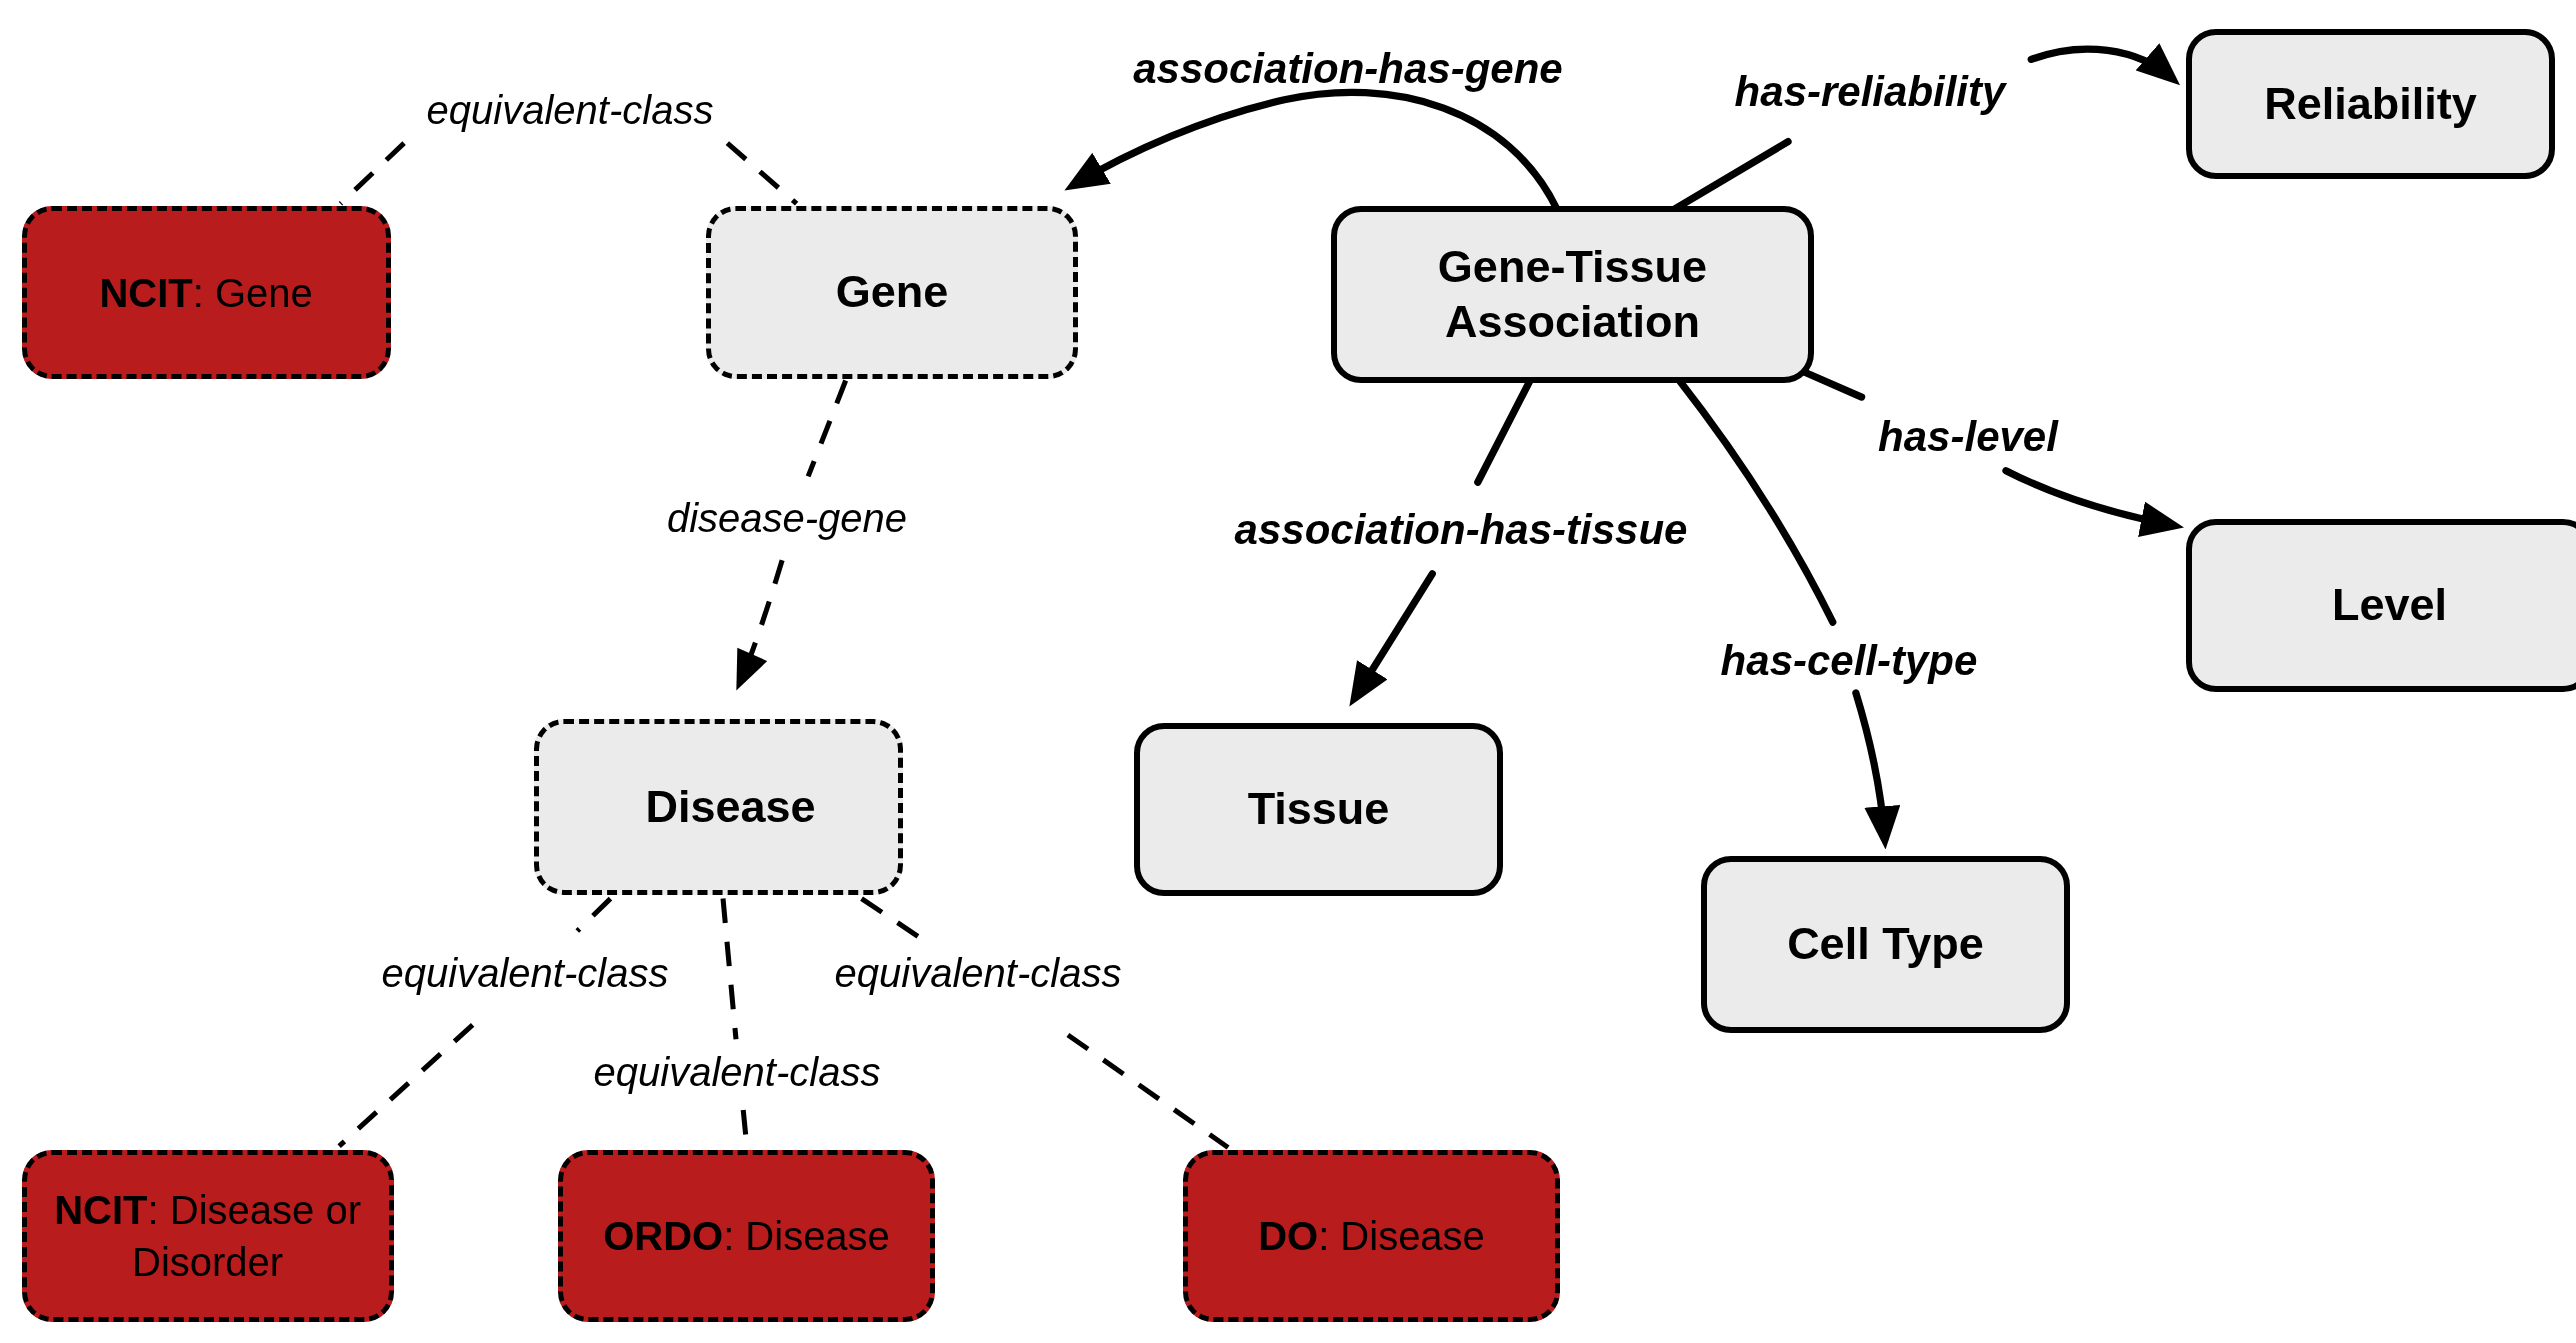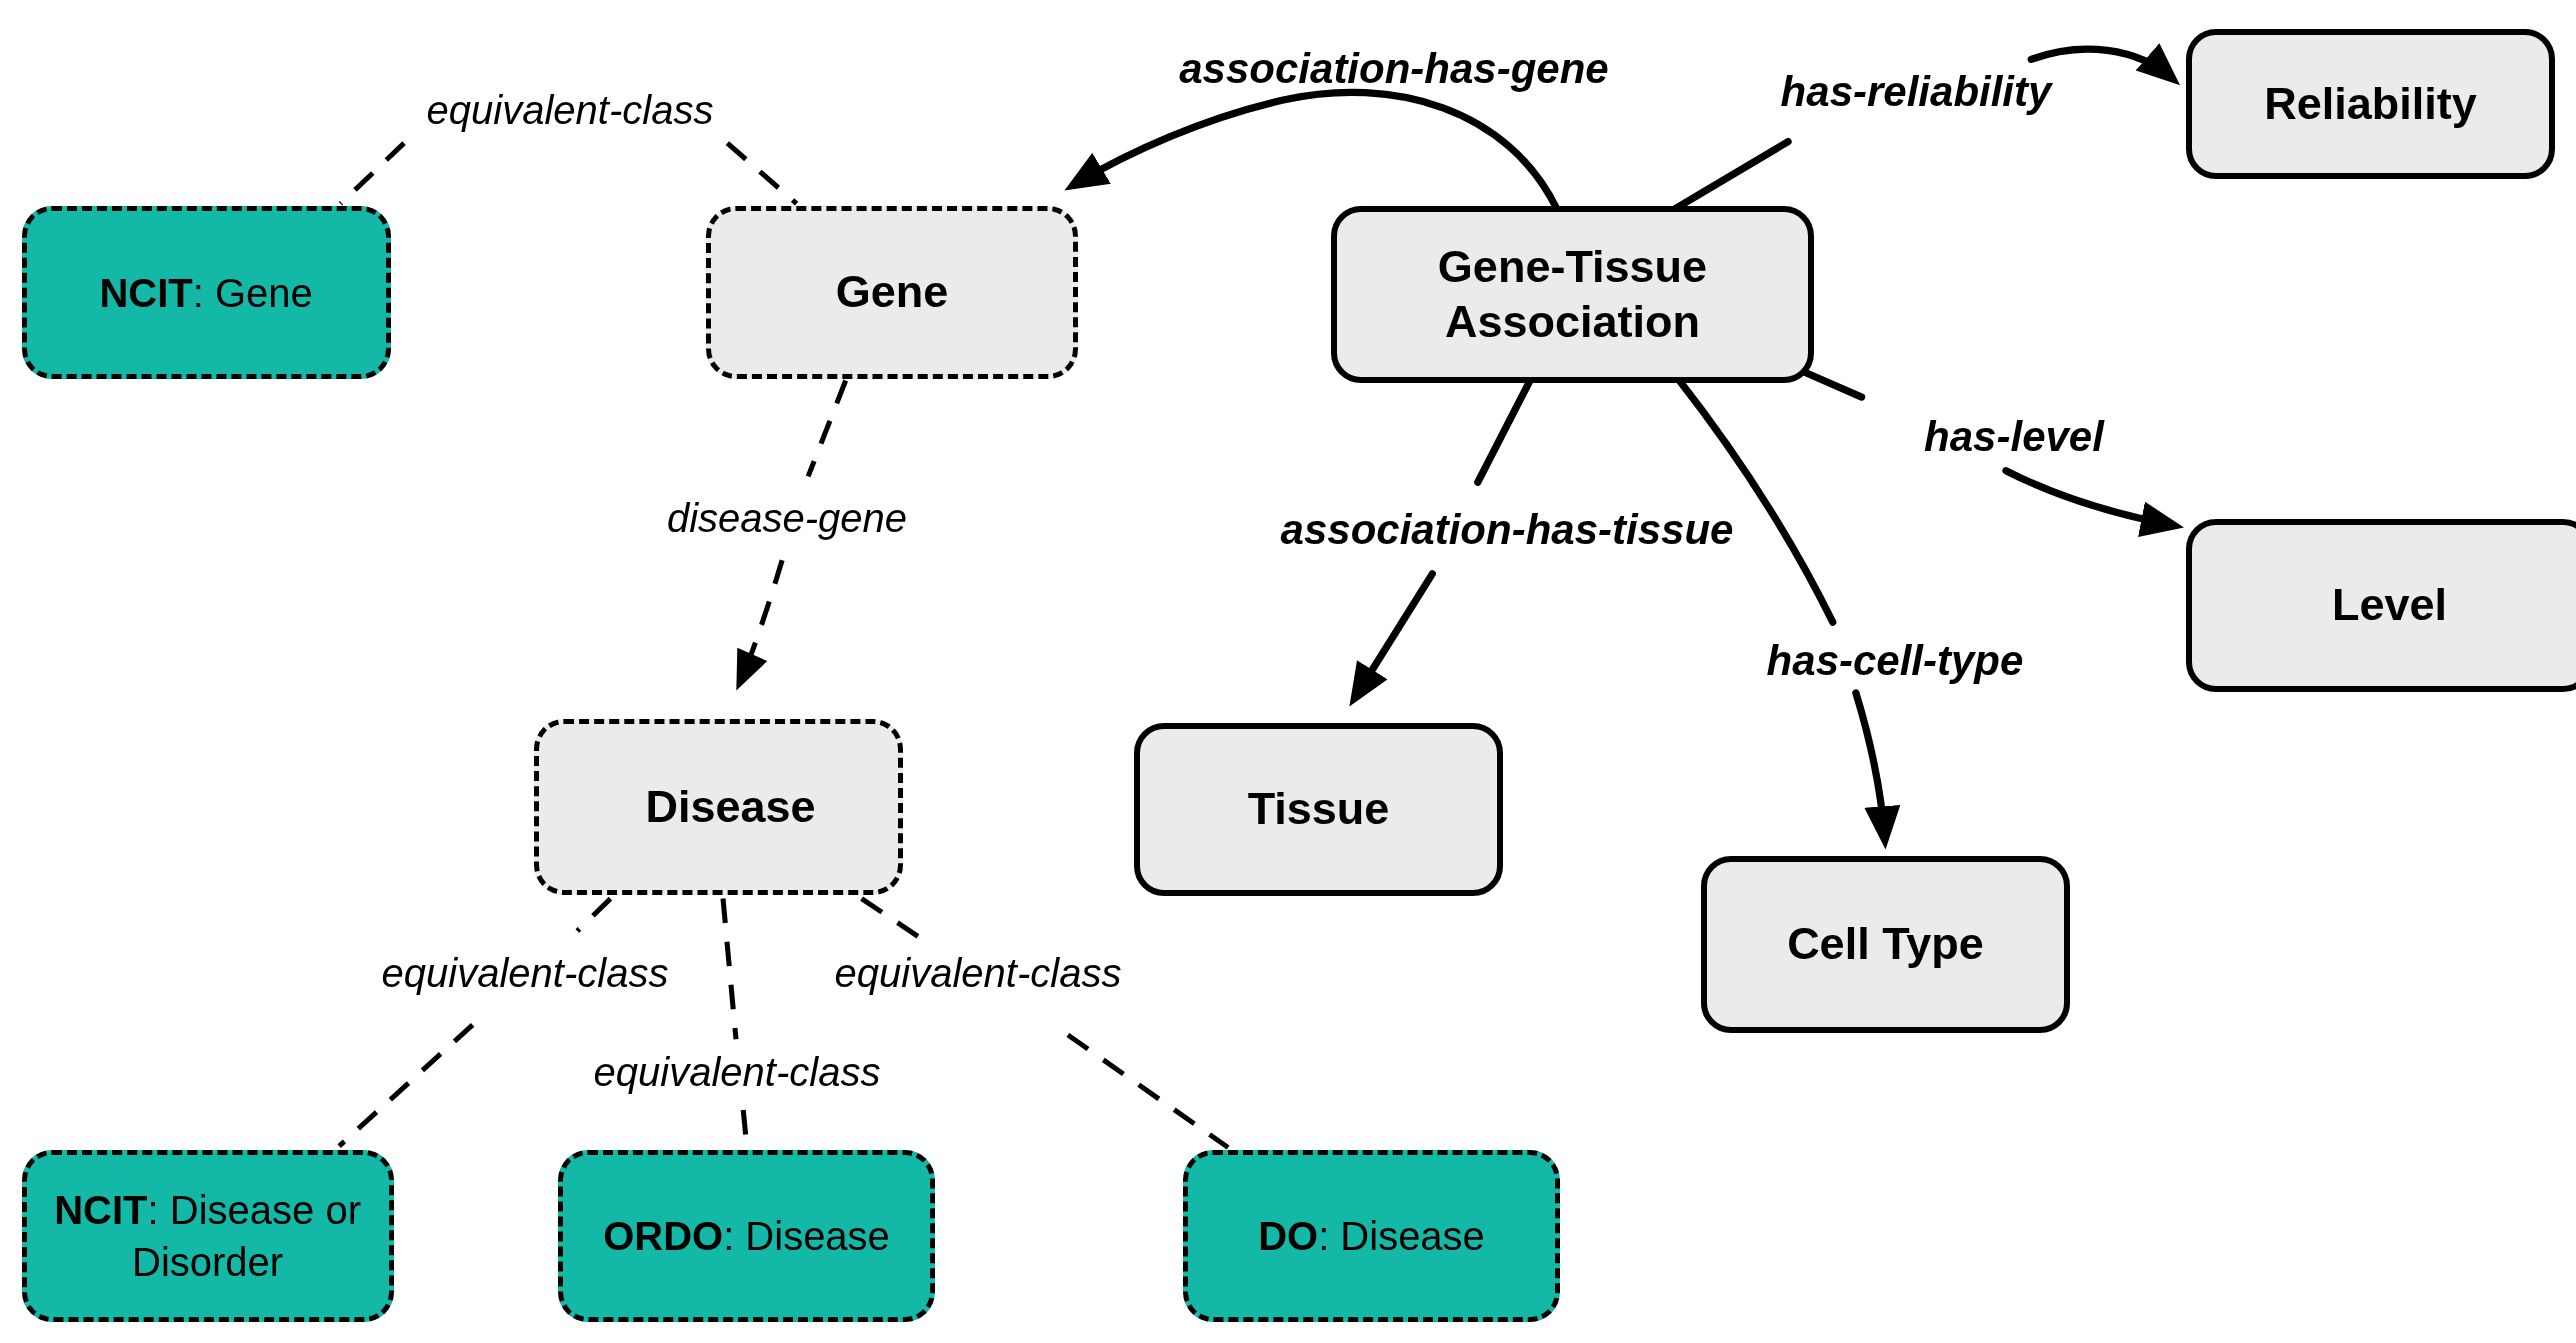--- a/index.html
+++ b/index.html
@@ -23,33 +23,33 @@
     justify-content:center;
     text-align:center;
     border-radius:30px;
     font-size:45px;
     line-height:1.22;
     padding:0 16px;
   }
   .node.solid{border:6.5px solid #000;background:#ebebeb;}
   .node.dashed{border:5px dashed #000;}
   .node.gray{background:#ebebeb;}
-  .node.white{background:#14b8a6;}
+  .node.white{background:#b91c1c;}
   .node .title{font-weight:bold;}
   .node .pfx{font-weight:bold;}
   .node .rest{font-weight:normal;}
   .ont-text{font-size:40px;line-height:1.3;}
   .edge-label{
     position:absolute;
     transform:translate(-50%,-50%);
     white-space:nowrap;
     font-size:40px;
     font-style:italic;
   }
-  .edge-label.bold{font-weight:bold;font-size:42px;margin-left:46px;}
+  .edge-label.bold{font-weight:bold;font-size:42px;}
 
   
   #n-ncit-gene   {left:21.6px;   top:206px;  width:369px; height:173px;}
   #n-gene        {left:706px;  top:206px;  width:372px; height:173px;}
   #n-gta         {left:1331px; top:206px;  width:483px; height:177px;text-align:center;}
   #n-reliability {left:2186px; top:29px;   width:369px; height:150px;}
   #n-level       {left:2186px; top:496px;  width:407px; height:173px;margin-top:23px;}
   #n-tissue      {left:1134px; top:723px; width:369px; height:173px;}
   #n-cell-type   {left:1701px; top:856px; width:369px; height:177px;}
   #n-disease     {left:534px;  top:719px;  width:369px; height:176px;padding-left:40px;}

